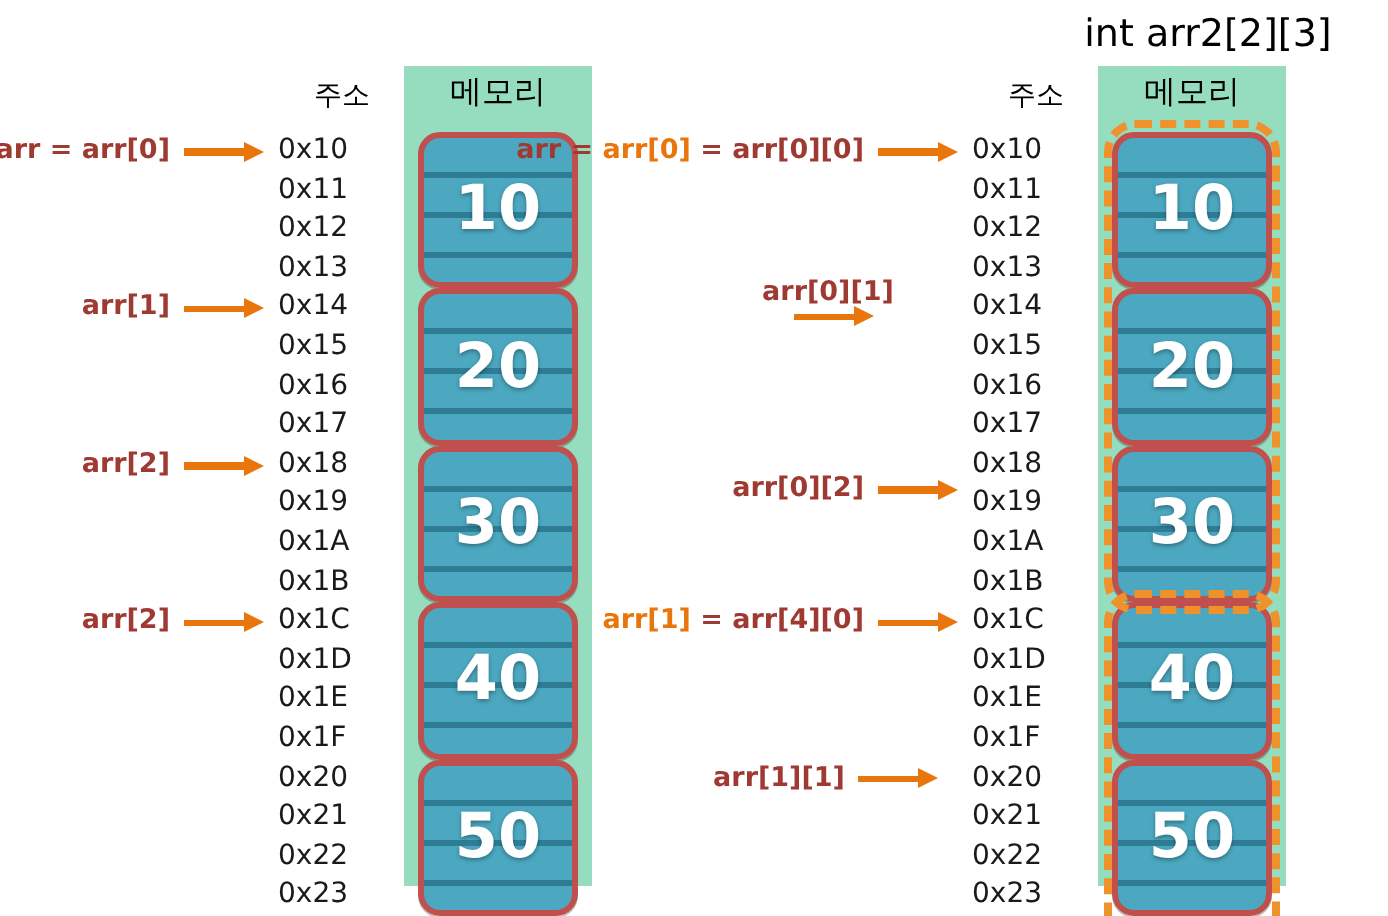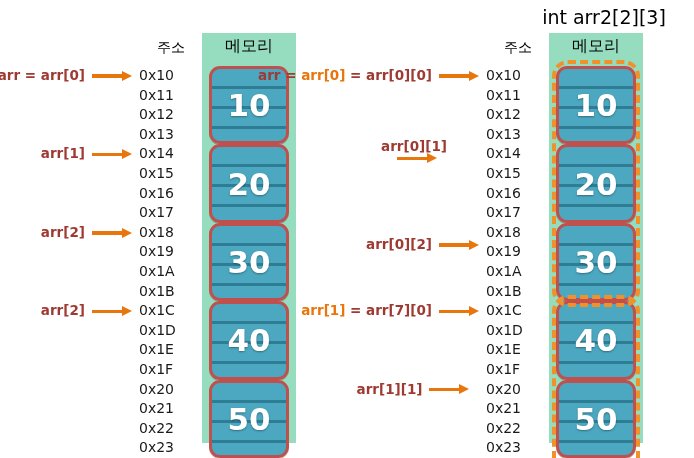--- a/index.html
+++ b/index.html
@@ -306,21 +306,21 @@
         </span>
       </div>
       <div class="ptr" style="top: 223.6px; left: 0px; width: 134px; margin-top: 12px;">
         <span class="ptr-text"><span>arr[0][2]</span></span>
         <span class="arrow">
           <span class="shaft"></span>
           <span class="head"></span>
         </span>
       </div>
       <div class="ptr" style="top: 302px; left: 0px; width: 134px;">
-        <span class="ptr-text"><span class="hl">arr[1]</span><span> = arr[7][0]</span></span>
+        <span class="ptr-text"><span class="hl">arr[1]</span><span> = arr[4][0]</span></span>
         <span class="arrow">
           <span class="shaft"></span>
           <span class="head"></span>
         </span>
       </div>
       <div class="ptr" style="top: 380.4px; left: 0px; width: 134px; justify-content: center;">
         <span class="ptr-text"><span>arr[1][1]</span></span>
         <span class="arrow">
           <span class="shaft"></span>
           <span class="head"></span>

